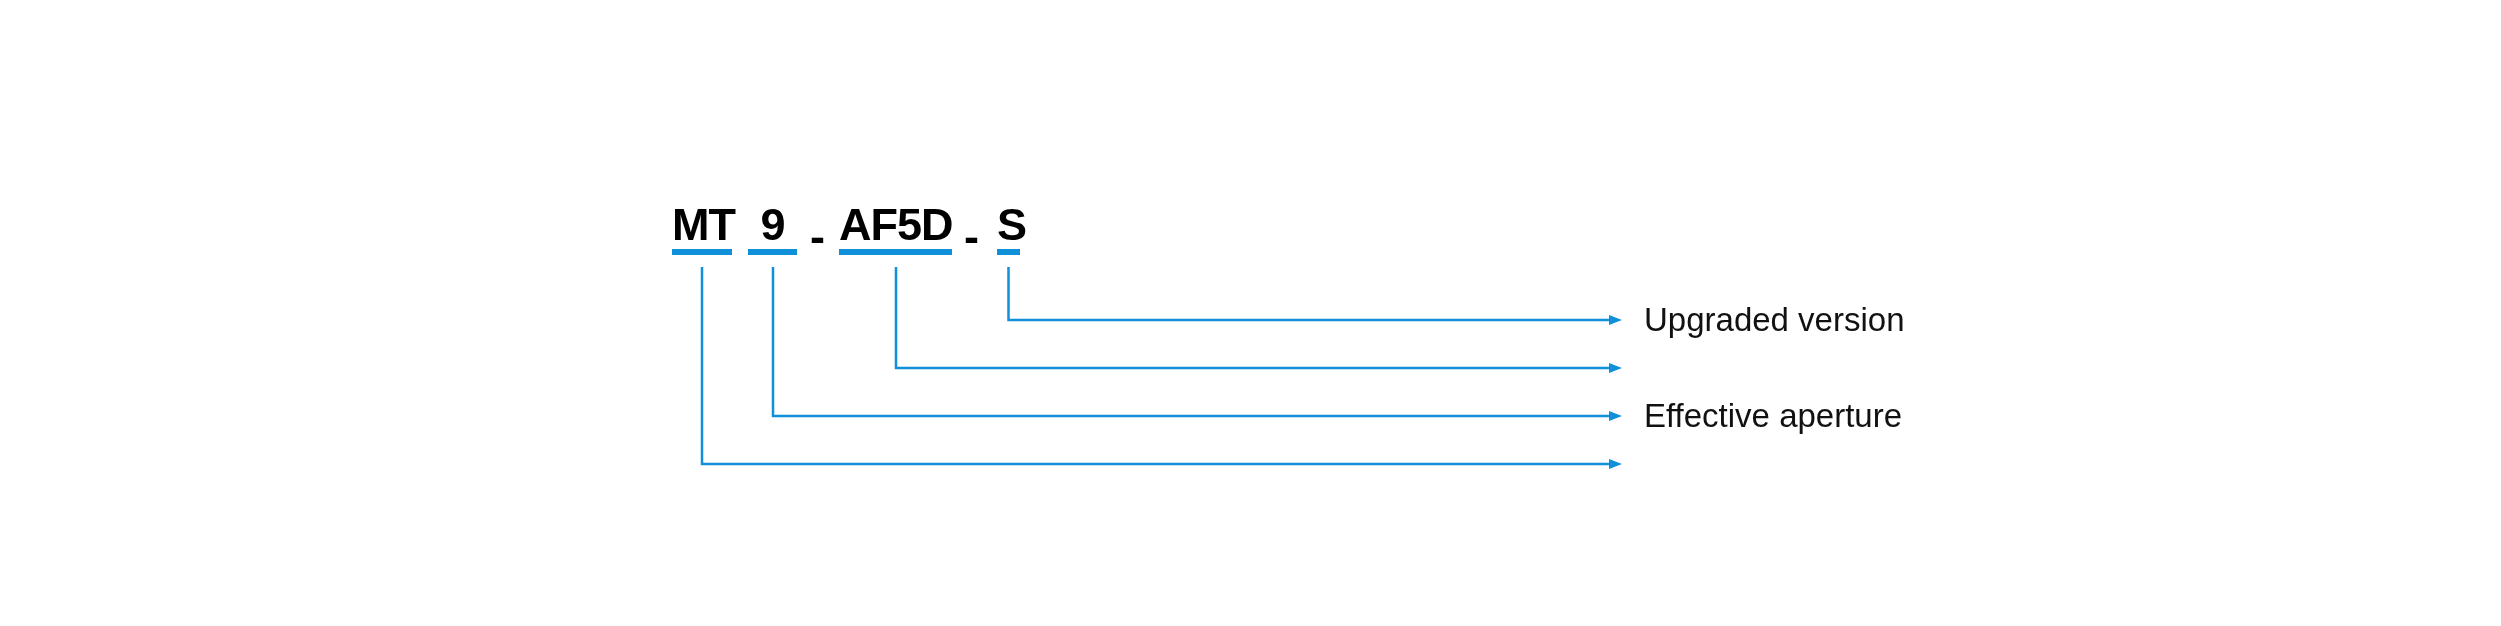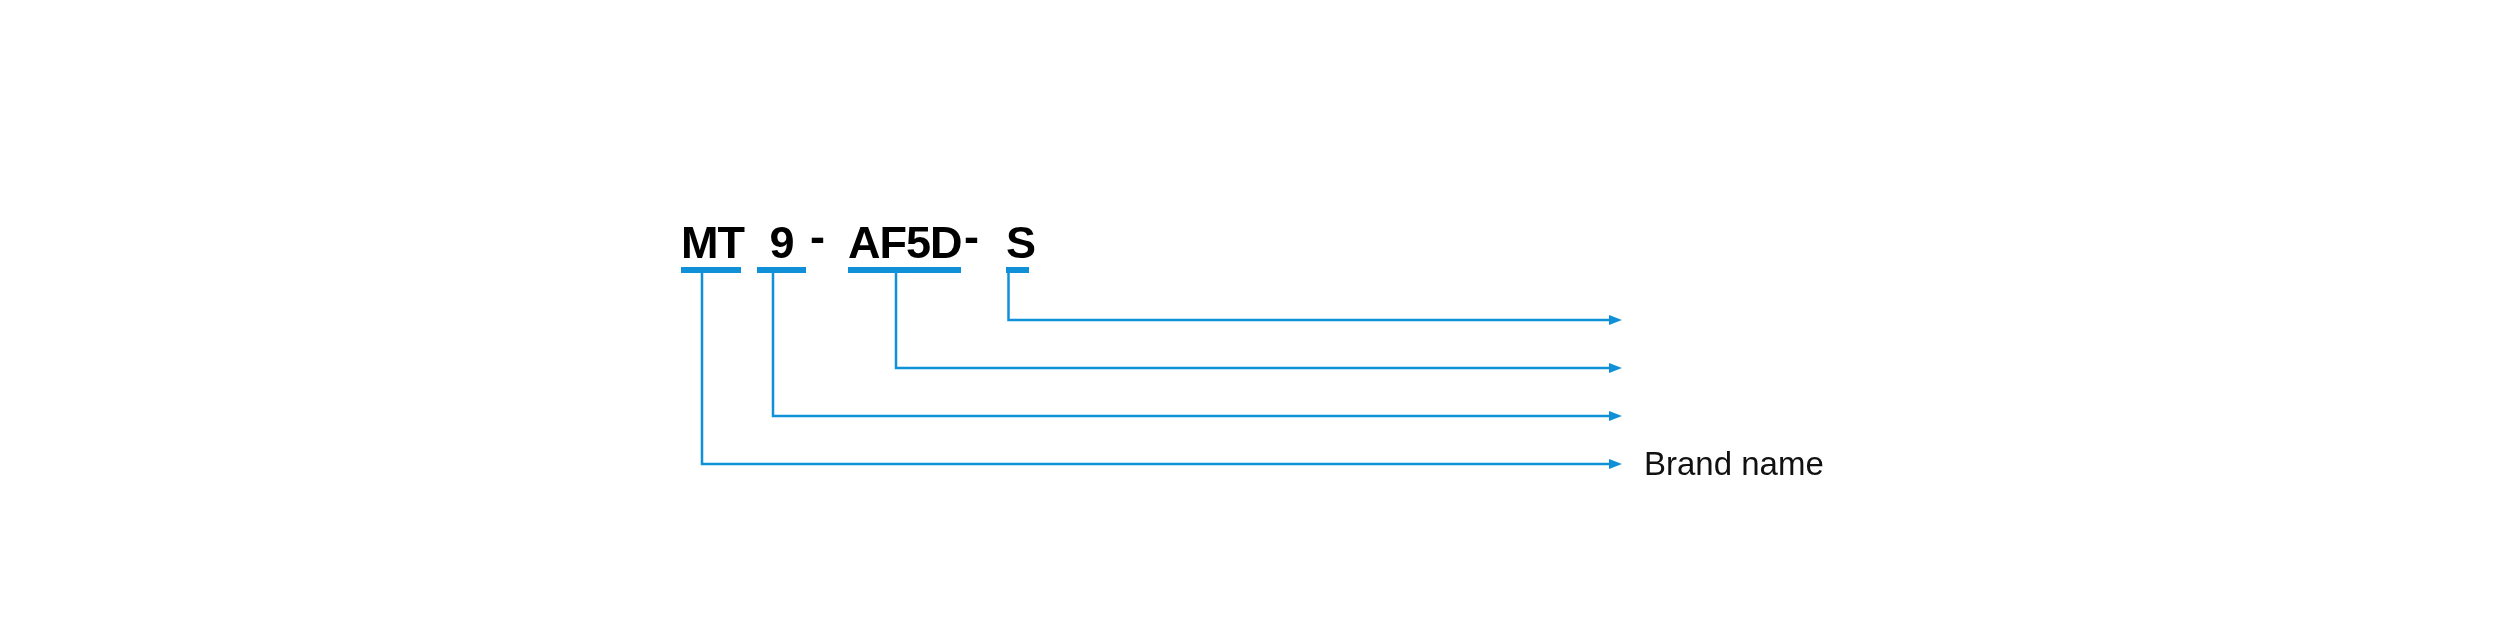--- a/index.html
+++ b/index.html
@@ -17,23 +17,22 @@
   }
   .lines {
     position: absolute;
     left: 0;
     top: 0;
     width: 2501px;
     height: 626px;
   }
   .code-seg {
     position: absolute;
-    top: 220px;
+    top: 202px;
     text-align: center;
-    margin-left: 9px;
   }
   .code-text {
     font-family: "Liberation Sans", sans-serif;
     font-weight: 700;
     font-size: 45px;
     line-height: 46px;
     color: #000000;
     white-space: nowrap;
     letter-spacing: -1px;
   }
@@ -97,15 +96,16 @@
     <div class="code-bar"></div>
   </div>
 
   <span class="code-dash" style="left:964px">-</span>
 
   <div class="code-seg" style="left:997px; width:23px">
     <div class="code-text">S</div>
     <div class="code-bar"></div>
   </div>
 
-  <div class="callout-label" style="top:464px">Brand name</div>
+  <div class="callout-label" style="top:320px">Upgraded version</div>
+  <div class="callout-label" style="top:416px">Effective aperture</div>
 
 </div>
 
 </body></html>

